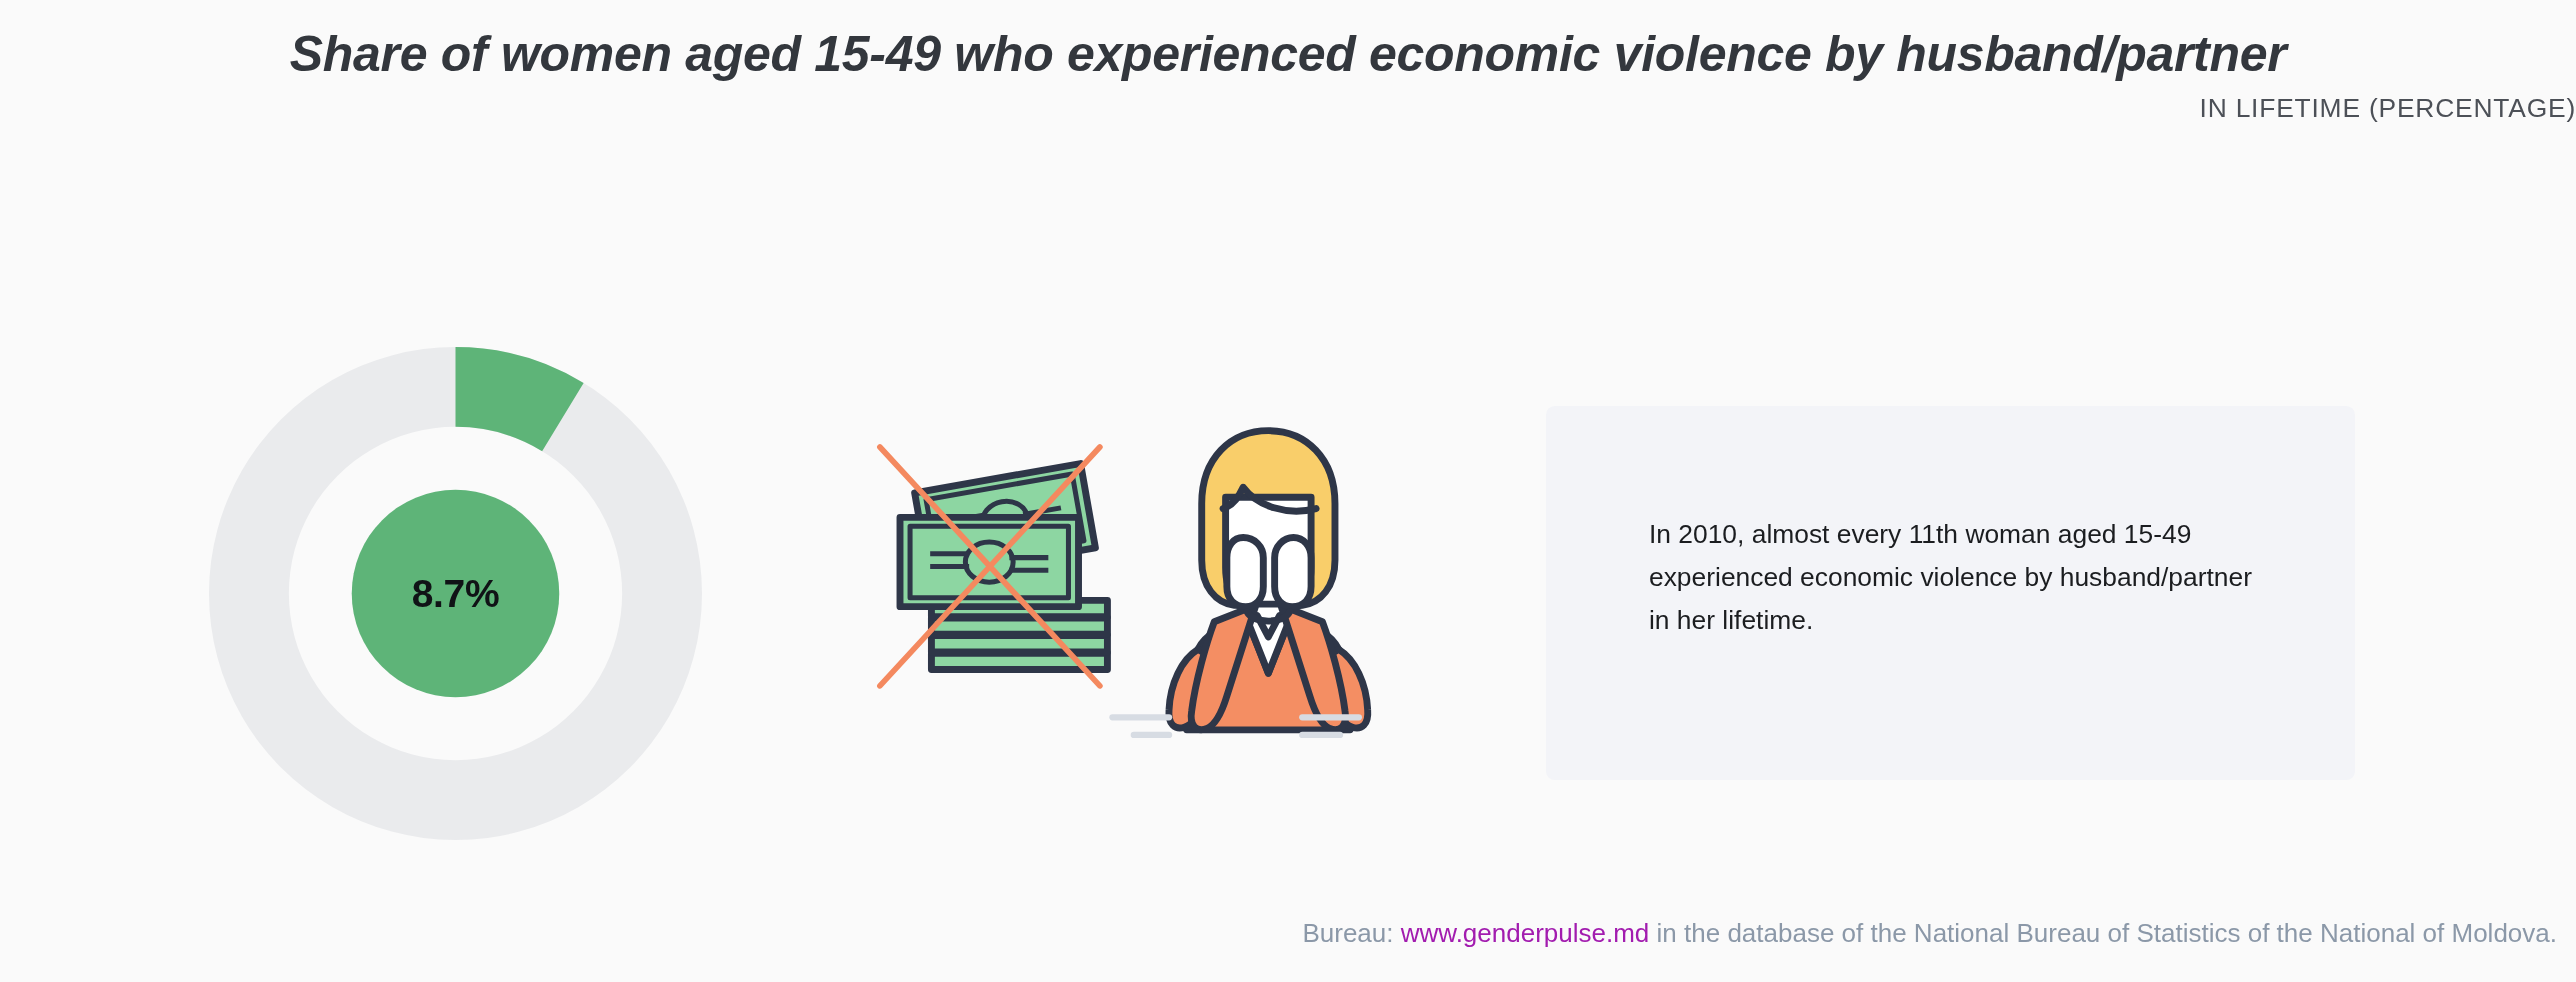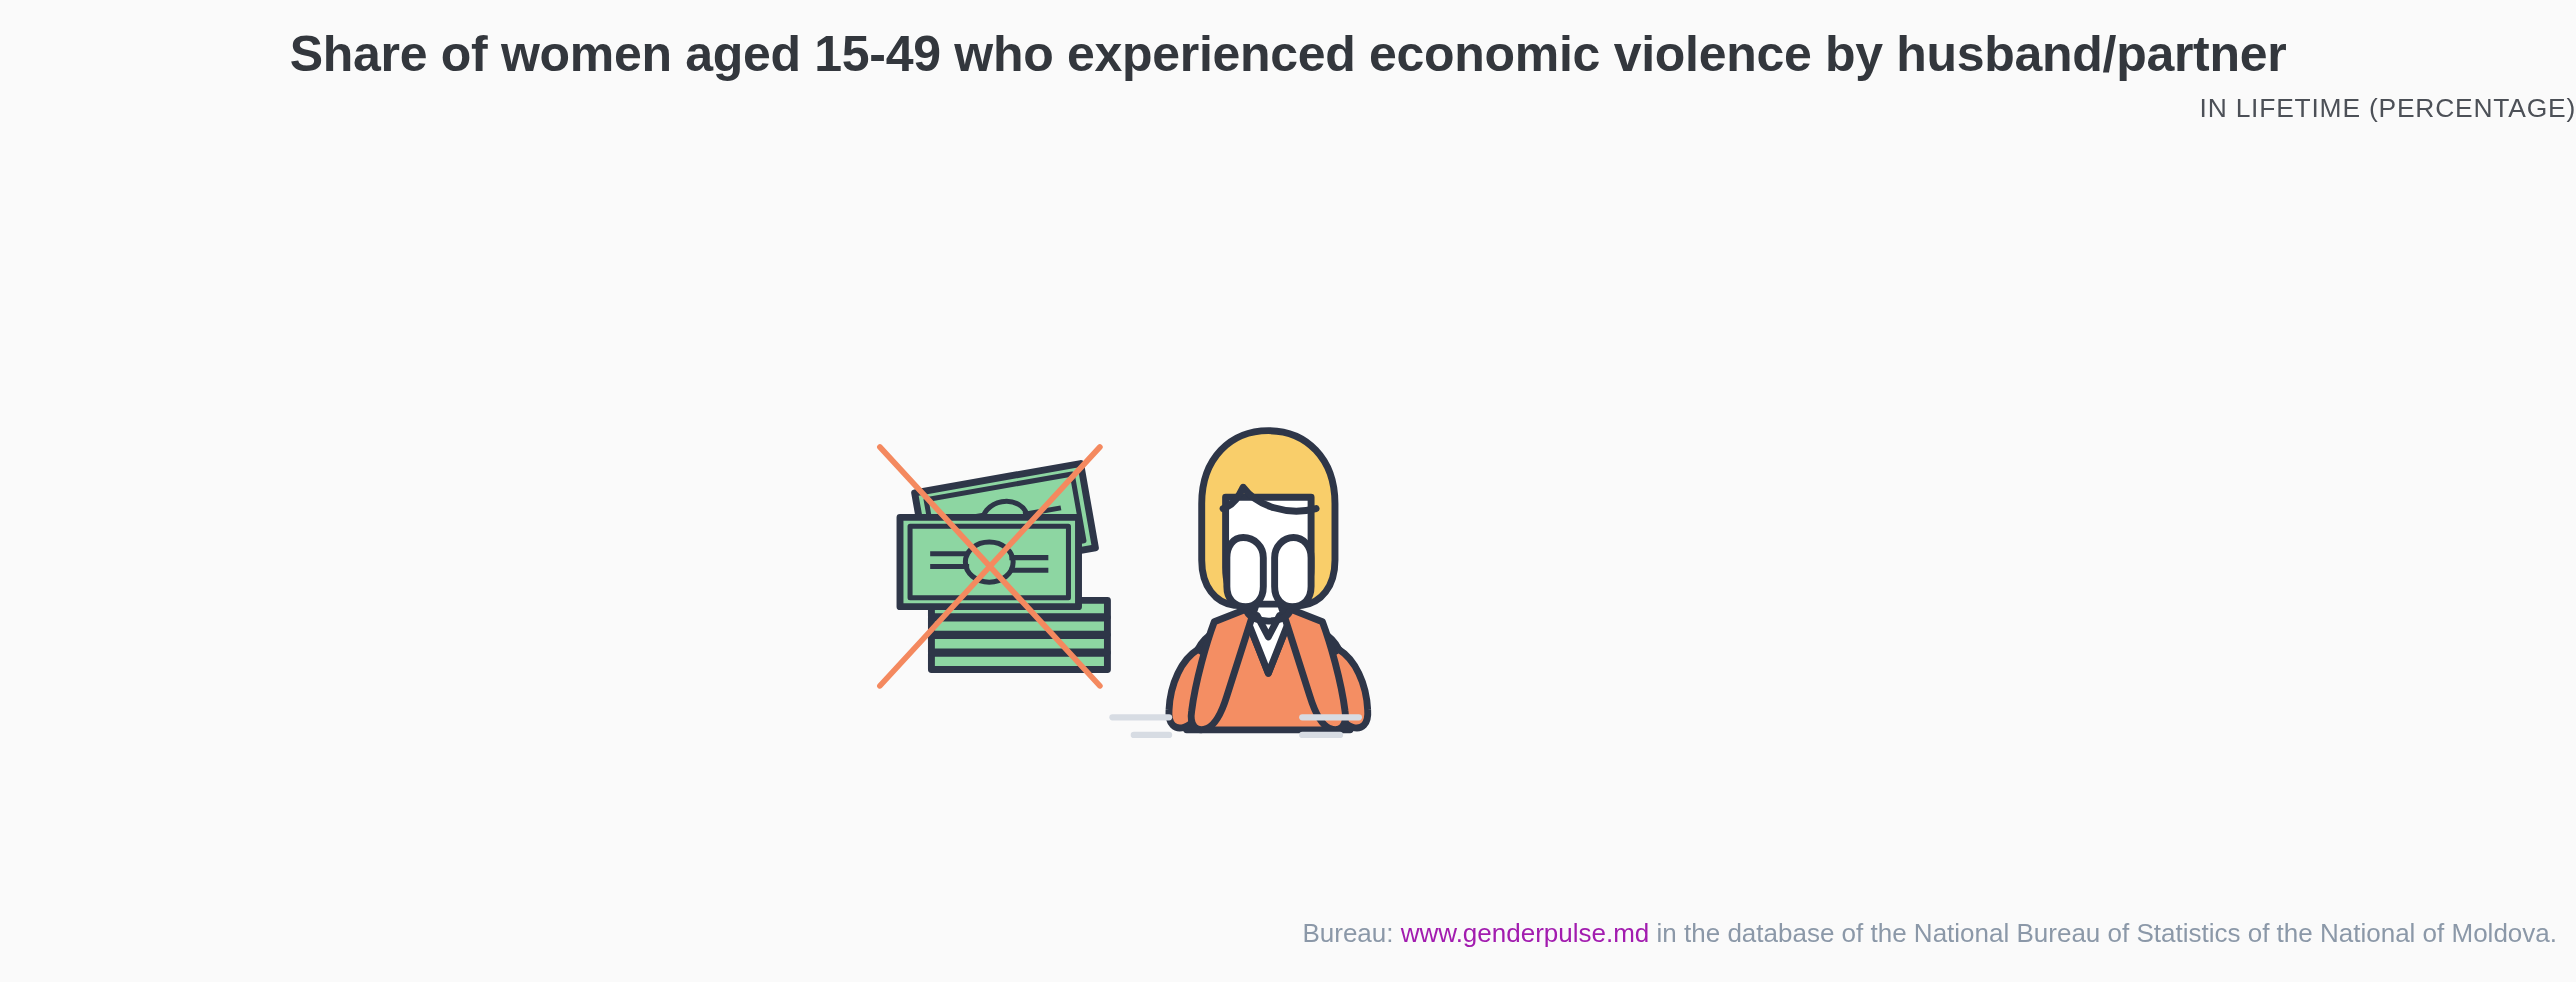--- a/index.html
+++ b/index.html
@@ -26,20 +26,21 @@
     text-align: center;
   }
   .title {
     margin: 0 auto;
     width: 2044px;
     font-size: 50px;
     line-height: 1.18;
     font-weight: bold;
     letter-spacing: -0.3px;
     color: #33373d;
+    font-style: italic;
   }
   .subtitle {
     margin: 8.8px auto 0;
     font-size: 26.4px;
     line-height: 1.2;
     font-weight: normal;
     letter-spacing: 0.8px;
     color: #4c5057;
     text-align: right;
   }
@@ -136,20 +137,32 @@
 </head>
 <body>
 
 <div class="header">
   <h1 class="title">Share of women aged 15-49 who experienced economic violence by husband/partner</h1>
   <div class="subtitle">IN LIFETIME (PERCENTAGE)</div>
 </div>
 
 <div class="main">
 
+  <div class="donut-wrap">
+    <svg viewBox="0 0 784 784" xmlns="http://www.w3.org/2000/svg">
+
+      <path fill="#eaebed" fill-rule="evenodd" d="M392,0 A392,392 0 1 1 391.99,0 Z
+               M392,127 A265,265 0 1 0 392.01,127 Z"></path>
+
+      <path fill="#5eb478" d="M392,0 A392,392 0 0 1 595.77,57.12 L529.75,165.62 A265,265 0 0 0 392,127 Z"></path>
+
+      <circle cx="392" cy="392" r="165" fill="#5eb478"></circle>
+    </svg>
+    <div class="donut-label">8.7%</div>
+  </div>
 
   <div class="illus">
     <svg viewBox="0 0 820 560" xmlns="http://www.w3.org/2000/svg">
 
       <g stroke="#2e3648" stroke-width="11" stroke-linejoin="round" fill="#8dd6a2">
 
         <rect x="110" y="398" width="280" height="26"></rect>
         <rect x="110" y="370" width="280" height="26"></rect>
         <rect x="110" y="342" width="280" height="26"></rect>
         <rect x="110" y="314" width="280" height="26"></rect>
@@ -222,16 +235,19 @@
 
       <g stroke="#d7dce3" stroke-width="10" stroke-linecap="round">
         <line x1="398" y1="500" x2="488" y2="500"></line>
         <line x1="432" y1="528" x2="488" y2="528"></line>
         <line x1="700" y1="500" x2="790" y2="500"></line>
         <line x1="700" y1="528" x2="760" y2="528"></line>
       </g>
     </svg>
   </div>
 
+  <div class="callout">
+    <div class="callout-text">In 2010, almost every 11th woman aged 15-49 experienced economic violence by husband/partner in her lifetime.</div>
+  </div>
 </div>
 
 <div class="footer"><span>Bureau: </span><a class="src-link" href="#">www.genderpulse.md</a><span> in the database of the National Bureau of Statistics of the National of Moldova.</span></div>
 
 
 </body></html>

